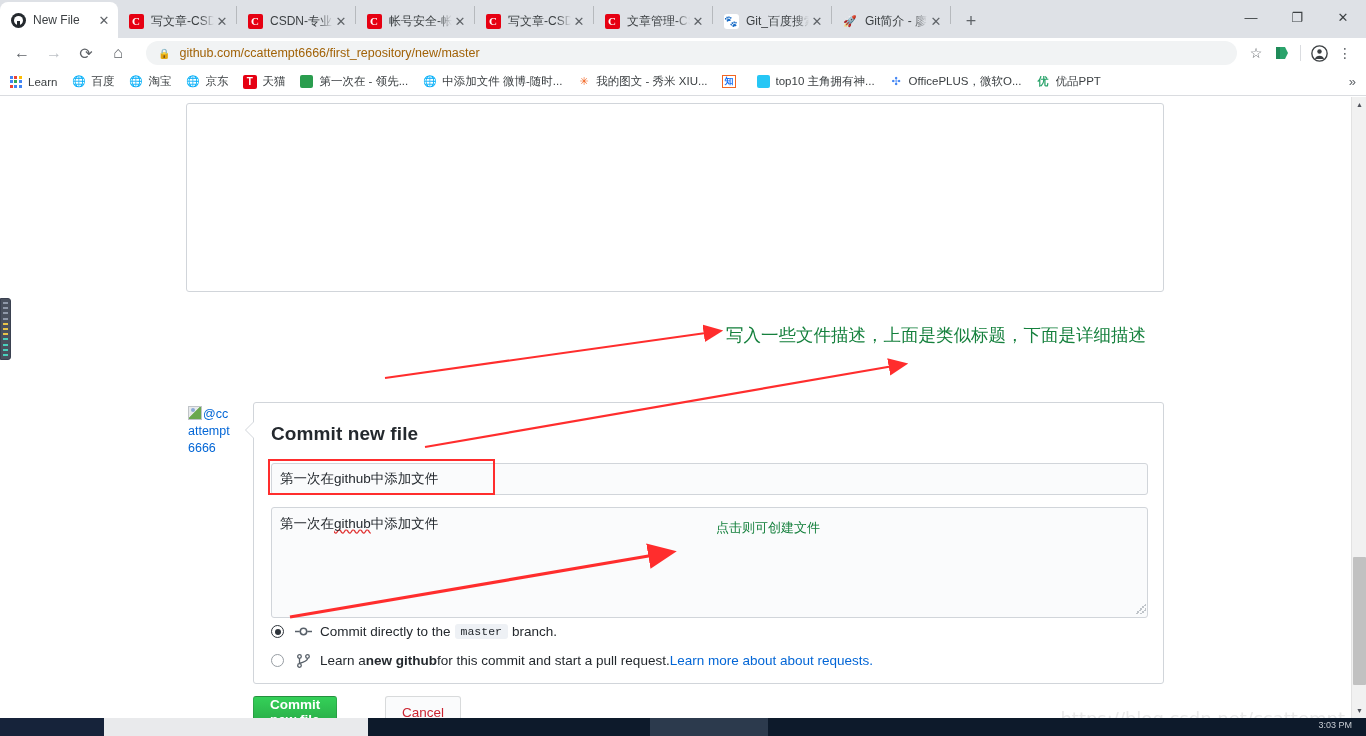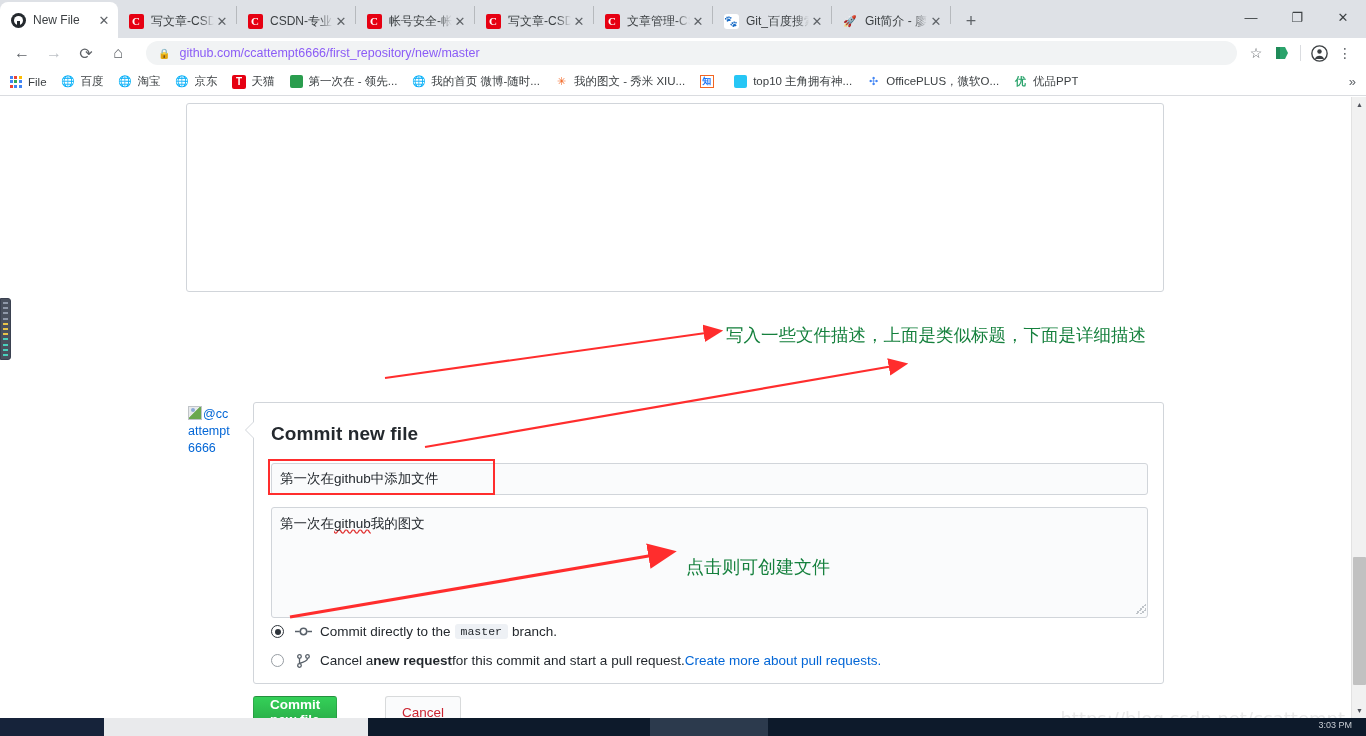--- a/index.html
+++ b/index.html
@@ -108,21 +108,21 @@
   }
   .nav-btn.disabled { color: #bdc1c6; }
   #omnibox {
     flex: 1 1 auto; height: 24px;
     background: #f1f3f4; border-radius: 13px;
     display: flex; align-items: center;
     padding: 0 12px; margin: 0 6px 0 10px;
     max-width: 1150px;
   }
   #omnibox .lock-icon { font-size: 10px; color: #5f6368; margin-right: 9px; }
-  #omnibox .url-text { font-size: 12.5px; color: #8b5cf6; white-space: nowrap; }
+  #omnibox .url-text { font-size: 12.5px; color: #a16207; white-space: nowrap; }
   .tb-icon {
     width: 26px; height: 26px;
     display: flex; align-items: center; justify-content: center;
     color: #5f6368; font-size: 14px;
   }
   .tb-sep { width: 1px; height: 16px; background: #dadce0; margin: 0 5px; }
 
   #bookmarks {
     position: absolute; top: 68px; left: 0; width: 1366px; height: 28px;
     background: #fff; border-bottom: 1px solid #dadce0;
@@ -318,21 +318,21 @@
   }
 
   
   .anno-text {
     position: absolute;
     color: #15803d; font-weight: 400;
     font-family: "DejaVu Sans", "Liberation Sans", sans-serif;
     white-space: nowrap;
   }
   #anno-1 { left: 726px; top: 226px; font-size: 17.5px; }
-  #anno-2 { left: 686px; top: 422px; font-size: 18px; margin-top: 36px; }
+  #anno-2 { left: 716px; top: 422px; font-size: 13px; }
   #anno-box-summary {
     position: absolute; left: 268px; top: 362px;
     width: 227px; height: 36px;
     border: 2px solid #ff2d2d;
   }
   #anno-svg {
     position: absolute; left: 0; top: 0;
     width: 1351px; height: 621px;
     pointer-events: none;
   }
@@ -512,21 +512,21 @@
             <i></i>
             <i></i>
             <i></i>
             <i></i>
             <i></i>
             <i></i>
             <i></i>
             <i></i>
           </span>
       </span>
-      <span class="bm-label">File</span>
+      <span class="bm-label">Learn</span>
     </div>
     <div class="bm">
       <span class="bm-ico ico-globe">🌐</span>
       <span class="bm-label">百度</span>
     </div>
     <div class="bm">
       <span class="bm-ico ico-globe">🌐</span>
       <span class="bm-label">淘宝</span>
     </div>
     <div class="bm">
@@ -540,21 +540,21 @@
       <span class="bm-label">天猫</span>
     </div>
     <div class="bm">
       <span class="bm-ico">
           <span class="ico-163"></span>
         </span>
       <span class="bm-label">第一次在 - 领先...</span>
     </div>
     <div class="bm">
       <span class="bm-ico ico-globe">🌐</span>
-      <span class="bm-label">我的首页 微博-随时...</span>
+      <span class="bm-label">中添加文件 微博-随时...</span>
     </div>
     <div class="bm">
       <span class="bm-ico ico-xiumi">✳</span>
       <span class="bm-label">我的图文 - 秀米 XIU...</span>
     </div>
     <div class="bm">
       <span class="bm-ico">
           <span class="ico-zhi">知</span>
         </span>
       <span class="bm-label"></span>
@@ -585,21 +585,21 @@
         <span class="broken-img"></span><span>@ccattempt6666</span>
       </div>
 
       <div id="commit-box">
         <div id="commit-title">Commit new file</div>
 
         <div id="summary-input">
           <span>第一次在github中添加文件</span>
         </div>
 
-        <div id="description-input"><span>第一次在</span><span class="spell">github</span><span>我的图文</span></div>
+        <div id="description-input"><span>第一次在</span><span class="spell">github</span><span>中添加文件</span></div>
         <div class="resize-grip"></div>
 
         <div class="radio-row" id="radio-row-direct">
           <span class="radio-ctl checked"></span>
           <span class="branch-glyph">
             <svg width="17" height="11" viewBox="0 0 17 11">
                 <circle cx="8.5" cy="5.5" r="3.2" fill="none" stroke="#586069" stroke-width="1.5"></circle>
                 <path d="M0 5.5h4.8M12.2 5.5H17" stroke="#586069" stroke-width="1.5"></path>
               </svg>
           </span>
@@ -611,24 +611,24 @@
         <div class="radio-row" id="radio-row-branch">
           <span class="radio-ctl"></span>
           <span class="branch-glyph">
             <svg width="13" height="14" viewBox="0 0 13 14">
                 <circle cx="2.5" cy="2.5" r="1.8" fill="none" stroke="#586069" stroke-width="1.3"></circle>
                 <circle cx="2.5" cy="11.5" r="1.8" fill="none" stroke="#586069" stroke-width="1.3"></circle>
                 <circle cx="10.5" cy="2.5" r="1.8" fill="none" stroke="#586069" stroke-width="1.3"></circle>
                 <path d="M2.5 4.3v5.4M10.5 4.3c0 3.4-3 3-8 5" stroke="#586069" stroke-width="1.3" fill="none"></path>
               </svg>
           </span>
-          <span>Cancel a </span>
-            <span class="bold">new request</span>
+          <span>Learn a </span>
+            <span class="bold">new github</span>
             <span> for this commit and start a pull request. </span>
-            <span class="link">Create more about pull requests.</span>
+            <span class="link">Learn more about about requests.</span>
         </div>
       </div>
 
       <div id="btn-row">
         <div id="commit-submit">Commit new file</div>
         <div id="commit-cancel">Cancel</div>
       </div>
 
       <div id="anno-box-summary"></div>
       <div class="anno-text" id="anno-1">写入一些文件描述，上面是类似标题，下面是详细描述</div>

